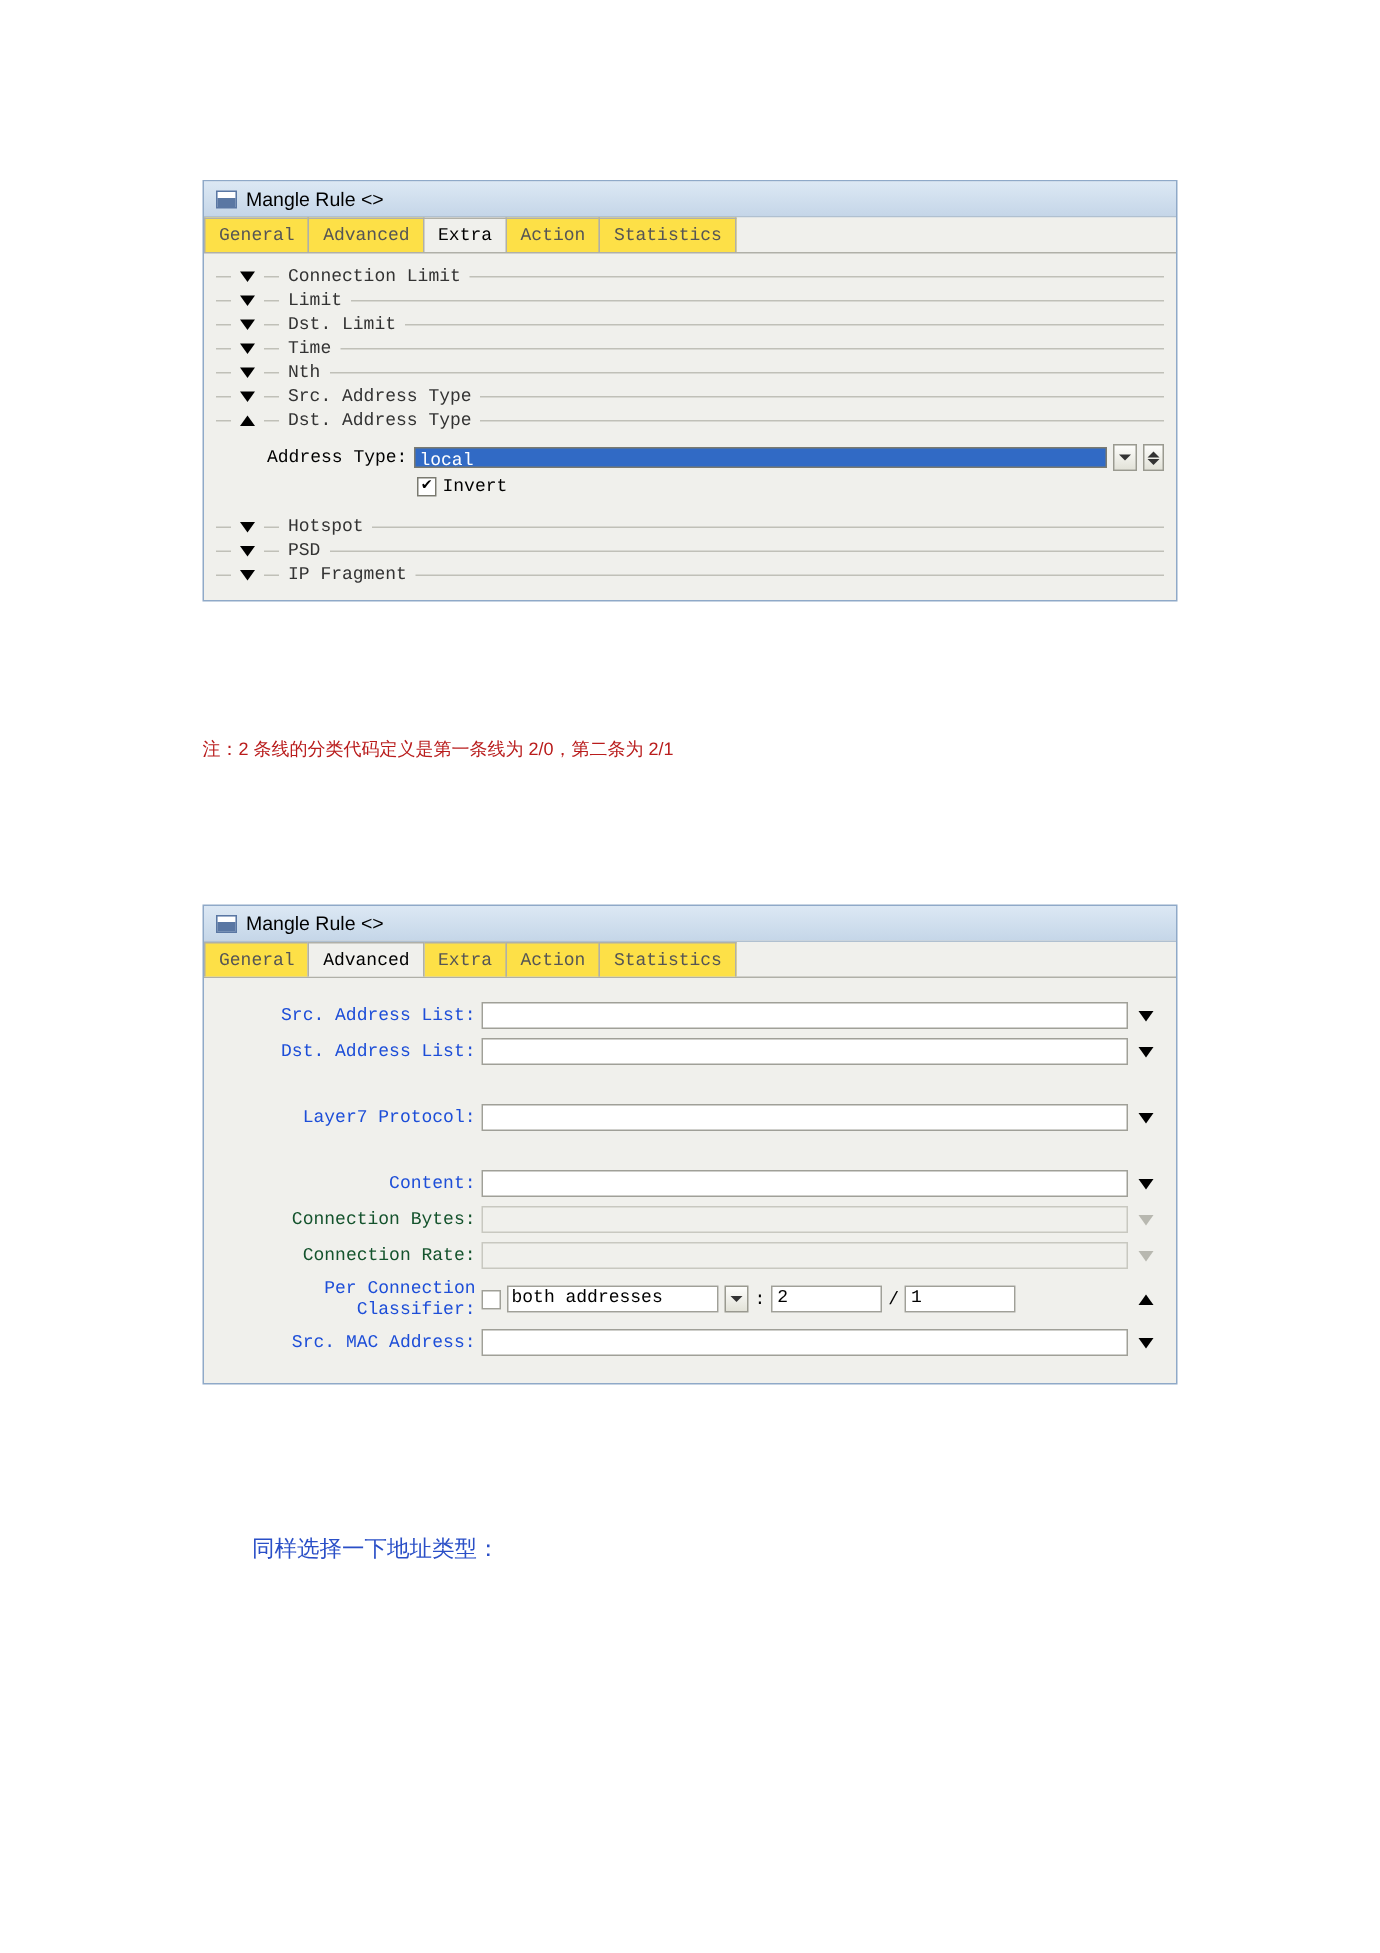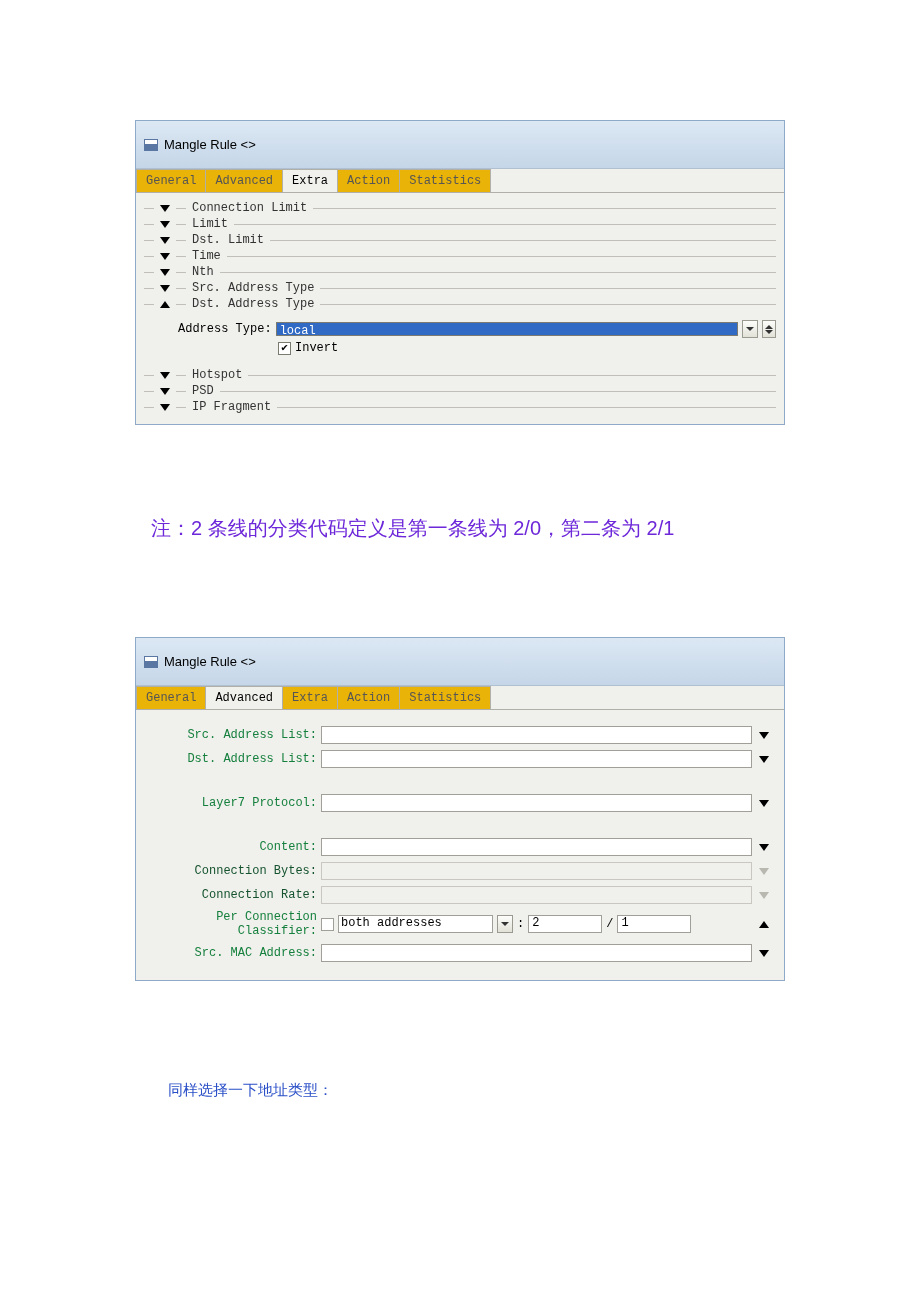--- a/index.html
+++ b/index.html
@@ -12,21 +12,21 @@
     padding: 120px 135px 60px 135px;
     color: #000;
   }
   .window {
     border: 1px solid #8fa9c8;
     background: linear-gradient(to bottom, #e8f0f8, #d8e4f0);
     margin-bottom: 90px;
   }
   .titlebar {
     background: linear-gradient(to bottom, #dce8f4, #c5d6e8);
-    padding: 16px 8px;
+    padding: 4px 8px;
     font-size: 13px;
     display: flex;
     align-items: center;
     gap: 6px;
   }
   .win-icon {
     width: 14px; height: 12px;
     background: linear-gradient(#fff 40%, #5a77a3 40%);
     border: 1px solid #5a77a3;
   }
@@ -35,21 +35,21 @@
     border-top: 1px solid #b0c0d0;
   }
   .tabs {
     display: flex;
     background: #f0f0ec;
   }
   .tab {
     padding: 4px 9px;
     border: 1px solid #b0b0a8;
     border-bottom: none;
-    background: #eab308;
+    background: #fde047;
     font-family: "Courier New", monospace;
     font-size: 12px;
     margin-right: -1px;
     position: relative;
     color: #555;
   }
   .tab.active {
     background: #f0f0ec;
     color: #000;
     z-index: 2;
@@ -122,61 +122,61 @@
   .mini-up { width:0;height:0;border-left:4px solid transparent;border-right:4px solid transparent;border-bottom:4px solid #333; }
   .mini-down { width:0;height:0;border-left:4px solid transparent;border-right:4px solid transparent;border-top:4px solid #333; }
   .checkbox {
     width: 13px; height: 13px;
     border: 1px solid #7a7a70;
     background: #fff;
     display: inline-flex; align-items: center; justify-content: center;
     font-size: 11px; line-height: 1;
   }
   .annotation {
-    color: #6d28d9;
+    color: #b91c1c;
     font-family: "Microsoft YaHei", SimSun, sans-serif;
-    font-size: 20px;
-    margin: 0 0 95px 16px;
+    font-size: 12px;
+    margin: 0 0 95px 0;
   }
   .annotation2 {
     color: #2a4fc7;
     font-family: "Microsoft YaHei", SimSun, sans-serif;
     font-size: 15px;
     margin-top: 100px;
     margin-left: 33px;
   }
   
   .form-row {
     display: flex;
     align-items: center;
     margin: 6px 0;
     gap: 4px;
   }
   .form-row .flabel {
     width: 175px;
     text-align: right;
-    color: #15803d;
+    color: #1d4ed8;
   }
   .form-row.disabled .flabel { color: #14532d; }
   .textbox {
     flex: 1;
     height: 18px;
     border: 1px solid #a0a098;
     background: #fff;
   }
   .disabled .textbox { background: #f0f0ec; border-color:#c8c8c0; }
   .side-tri {
     width: 16px; display:flex; justify-content:center;
   }
   .side-tri .t { width:0;height:0;border-left:5px solid transparent;border-right:5px solid transparent;border-top:7px solid #000; }
   .side-tri.disabled .t { border-top-color:#b8b8b0; }
   .side-tri.up .t { border-top:none; border-bottom:7px solid #000; }
   .pcc-select {
     height:18px; border:1px solid #a0a098; background:#fff; padding:0 2px;
-    width: 155px;
+    width: 141px;
   }
   .pcc-num {
     width:74px; height:18px; border:1px solid #a0a098; background:#fff; padding:0 3px;
   }
   .gap { height: 14px; }
   .smallcheck {
     width:13px;height:13px;border:1px solid #a0a098;background:#fff;
   }
 </style>
 </head>

